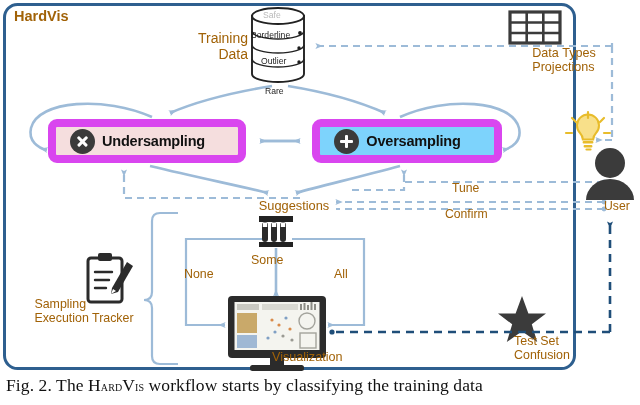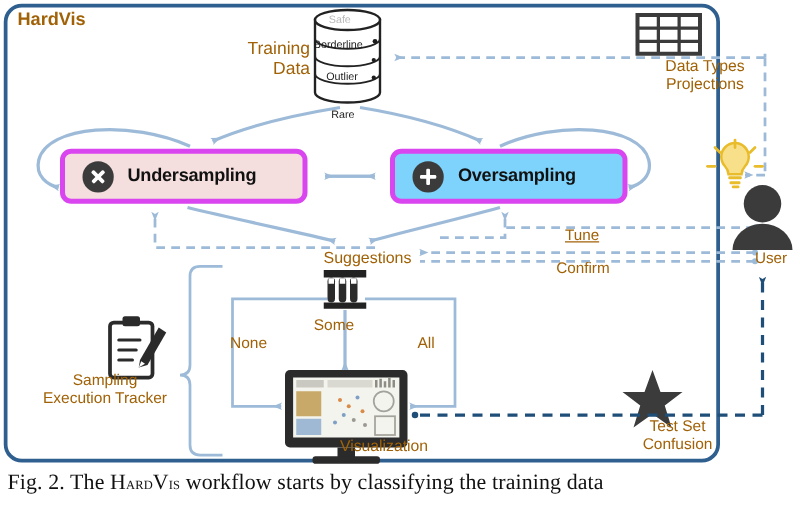--- a/index.html
+++ b/index.html
@@ -3,51 +3,51 @@
 <meta charset="utf-8">
 <title>HardVis Workflow</title>
 <style>
   html,body{margin:0;padding:0;background:#ffffff;}
   body{width:640px;height:405px;font-family:"Liberation Sans",sans-serif;overflow:hidden;}
   #root{position:relative;width:640px;height:405px;}
   svg#scene{position:absolute;left:0;top:0;width:640px;height:405px;}
 
   .lbl{position:absolute;color:#a16207;font-family:"Liberation Sans",sans-serif;
        white-space:nowrap;line-height:1.12;}
-  .ctr{transform:translateX(-50%);text-align:center;}
+  .ctr{transform:translateX(-50%);text-align:left;}
 
   
   #panel-title{left:14px;top:8px;font-size:14.5px;font-weight:bold;}
 
   
   #td-label{left:188px;top:31px;font-size:14px;text-align:right;width:60px;}
 
   
   .cyl-txt{position:absolute;font-size:8.6px;color:#1d1d1d;white-space:nowrap;}
   .cyl-txt.faded{color:#b9b9b9;}
 
   
-  .sampbox{position:absolute;border:4px solid #d946ef;border-radius:9px;
+  .sampbox{position:absolute;border:8px solid #d946ef;border-radius:9px;
            box-sizing:border-box;display:flex;align-items:center;}
   #box-under{left:48px;top:119px;width:198px;height:44px;background:#f5dede;}
   #box-over{left:312px;top:119px;width:190px;height:44px;background:#7dd3fc;}
   .sbadge{width:25px;height:25px;border-radius:50%;background:#3b3b3b;
           margin-left:14px;position:relative;flex:0 0 auto;}
   .sbadge::before,.sbadge::after{content:"";position:absolute;background:#fff;border-radius:1px;}
   .sbadge.x::before{left:6px;top:11.5px;width:13px;height:2.6px;transform:rotate(45deg);}
   .sbadge.x::after{left:6px;top:11.5px;width:13px;height:2.6px;transform:rotate(-45deg);}
   .sbadge.p::before{left:6px;top:11.2px;width:13px;height:3px;}
   .sbadge.p::after{left:11px;top:6.2px;width:3px;height:13px;}
   .sname{flex:1;text-align:center;font-size:14.5px;font-weight:bold;color:#111;
          letter-spacing:-0.2px;padding-right:26px;}
 
   
   #lb-datatypes{left:564px;top:46px;font-size:12.6px;}
   #lb-suggestions{left:276px;top:199px;font-size:12.8px;}
-  #lb-tune{left:452px;top:182px;font-size:12.2px;text-decoration:underline;}
+  #lb-tune{left:452px;top:182px;font-size:12.2px;}
   #lb-confirm{left:445px;top:208px;font-size:12.2px;}
   #lb-user{left:604px;top:200px;font-size:12.2px;}
   #lb-none{left:184px;top:268px;font-size:12.4px;}
   #lb-some{left:251px;top:254px;font-size:12.4px;}
   #lb-all{left:334px;top:268px;font-size:12.4px;}
   #lb-viz{left:272px;top:350px;font-size:12.6px;}
   #lb-tracker{left:84px;top:298px;font-size:12.4px;}
   #lb-testset{left:542px;top:335px;font-size:12.4px;}
 
   

